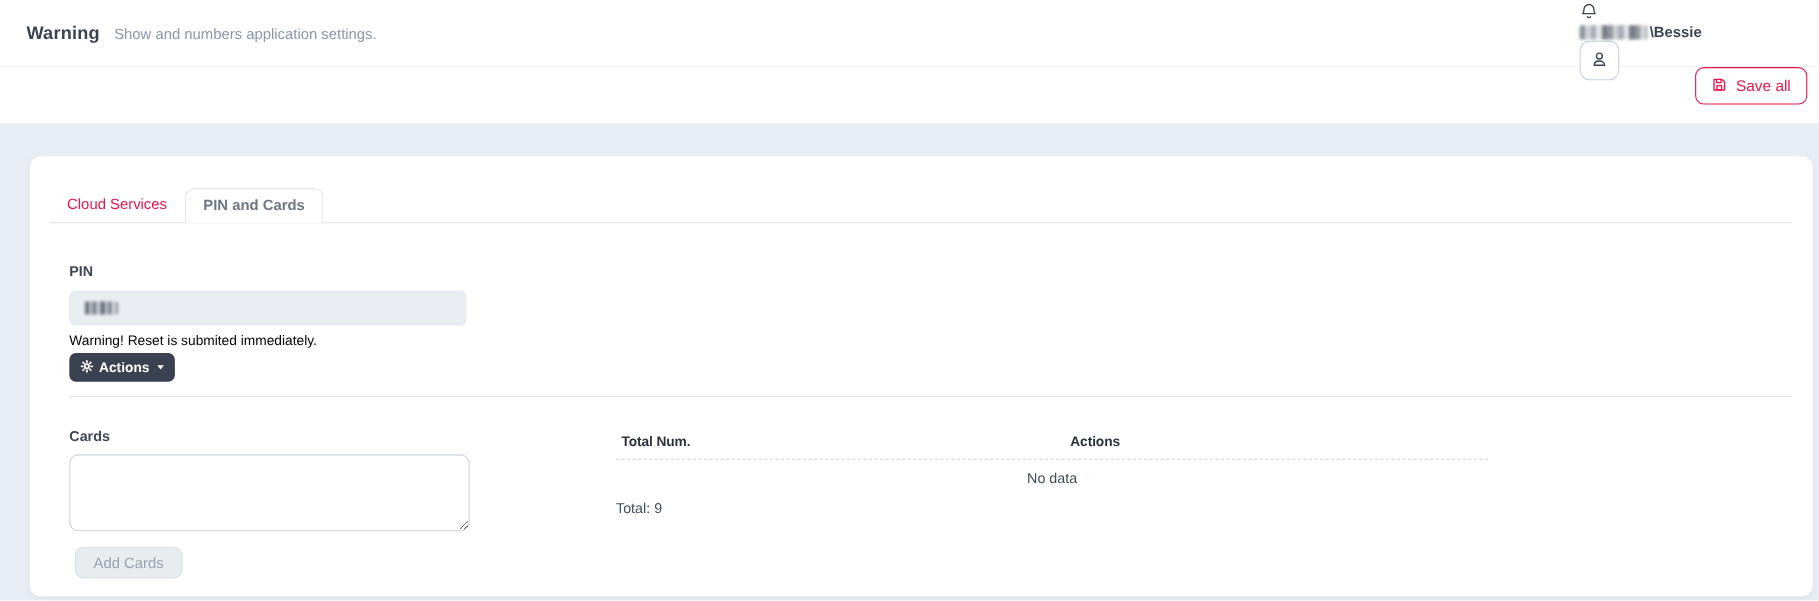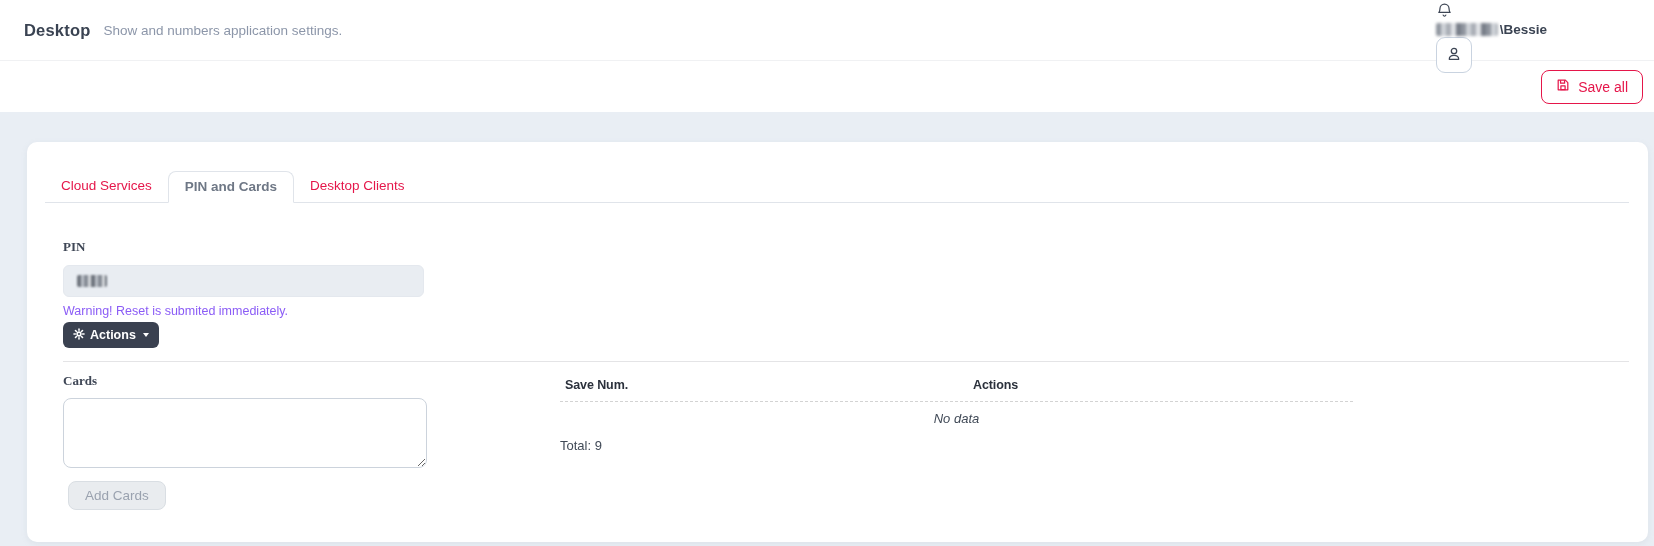--- a/index.html
+++ b/index.html
@@ -55,21 +55,20 @@
     border: 1px solid #c9d3e0; border-radius: 9px;
     background: #fff; cursor: pointer;
     display: inline-flex; align-items: center; justify-content: center;
   }
 
   
   .toolbar {
     height: 51px;
     background: #fff;
     display: flex;
-    align-items: center;
     justify-content: flex-end;
     padding-right: 11px;
   }
   .save-btn {
     height: 34px;
     padding: 0 14px;
     display: inline-flex; align-items: center; gap: 8px;
     background: #fff;
     border: 1.5px solid #e5164a;
     border-radius: 8px;
@@ -109,39 +108,39 @@
     border: 1px solid #e0e4ea;
     border-bottom: 1px solid #fff;
     border-radius: 8px 8px 0 0;
     margin-bottom: -1px;
     cursor: default;
     font-weight: bold;
   }
 
   .content { padding-left: 18px; }
 
-  .field-label { font-size: 13px; font-weight: 600; color: #3f4756; font-family: Liberation Serif, serif; }
+  .field-label { font-size: 13px; font-weight: 600; color: #3f4756; }
 
   
   .pin-label { margin-top: 36px; }
   .pin-input {
     margin-top: 10px;
     width: 361px; height: 32px;
     background: #e9edf2;
     border: 1px solid #e4e8ee;
     border-radius: 6px;
     position: relative;
   }
   .pin-redacted {
     position: absolute; left: 13px; top: 9px;
     width: 30px; height: 12px; border-radius: 2px;
     background: repeating-linear-gradient(90deg,#6f757e 0 4px,#b9bec6 4px 7px,#878d96 7px 11px,#d4d7db 11px 14px);
     filter: blur(1.3px);
   }
-  .helper-text { font-size: 12.5px; color: #8b5cf6; }
+  .helper-text { font-size: 12.5px; color: #000000; }
   .pin-warning { margin-top: 7px; }
   .actions-btn {
     margin-top: 4px;
     height: 26px;
     padding: 0 10px;
     display: inline-flex; align-items: center; gap: 5px;
     background: #3a4150;
     border: none; border-radius: 6px;
     color: #fff;
     font-family: inherit;
@@ -151,21 +150,21 @@
   .caret-down {
     width: 0; height: 0; margin-left: 2px;
     border-left: 3.5px solid transparent;
     border-right: 3.5px solid transparent;
     border-top: 4px solid #fff;
   }
 
   .divider { border: none; border-top: 1px solid #e4e4e6; margin-top: 13px; }
 
   
-  .cards-row { display: flex; margin-top: 11px; }
+  .cards-row { display: flex; margin-top: 28px; }
   .cards-left { width: 364px; }
   .cards-textarea {
     margin-top: 9px;
     width: 364px; height: 70px;
     border: 1px solid #ccd3dc;
     border-radius: 8px;
     resize: both;
     font-family: inherit; font-size: 13px; color: #3f4756;
     padding: 6px 8px;
     outline: none;
@@ -192,32 +191,32 @@
     border-bottom: 1px dashed #d3d3d3;
   }
   .th {
     font-size: 12.5px; font-weight: 700; color: #2b313c;
     letter-spacing: -.1px;
   }
   .th-card { width: 413px; padding-left: 5px; }
   .table-empty {
     margin-top: 9px;
     text-align: center;
-    font-size: 13px; color: #414a57; font-style: italic;
+    font-size: 13px; color: #414a57;
   }
   .table-total {
     margin-top: 12px;
     font-size: 13px; color: #414a57;
   }
 </style>
 </head>
 <body>
 
 <div class="header">
-  <span class="page-title">Desktop</span>
+  <span class="page-title">Warning</span>
   <span class="page-subtitle">Show and numbers application settings.</span>
 
   <div class="header-right">
     <button class="icon-btn flag-btn">
       <span>
         <svg width="15" height="11" viewBox="0 0 15 11">
           <rect width="15" height="11" fill="#ffffff"></rect>
           <g fill="#d0453f">
             <rect y="0" width="15" height="1.5"></rect>
               <rect y="3.1" width="15" height="1.5"></rect>
@@ -277,21 +276,20 @@
     <span>Save all</span>
   </button>
 </div>
 
 <div class="page-body">
   <div class="card">
 
     <div class="tabs">
       <div class="tab">Cloud Services</div>
       <div class="tab active">PIN and Cards</div>
-      <div class="tab">Desktop Clients</div>
     </div>
 
     <div class="content">
 
       
       <div class="field-label pin-label">PIN</div>
       <div class="pin-input">
         <span class="pin-redacted"></span>
       </div>
       <div class="helper-text pin-warning">Warning! Reset is submited immediately.</div>
@@ -322,21 +320,21 @@
       <div class="cards-row">
 
         <div class="cards-left">
           <div class="field-label">Cards</div>
           <textarea class="cards-textarea" style=""></textarea>
           <button class="add-cards-btn">Add Cards</button>
         </div>
 
         <div class="cards-table">
           <div class="thead">
-            <div class="th th-card">Save Num.</div>
+            <div class="th th-card">Total Num.</div>
             <div class="th">Actions</div>
           </div>
           <div class="table-empty">No data</div>
           <div class="table-total">Total: 9</div>
         </div>
 
       </div>
     </div>
   </div>
 </div>

